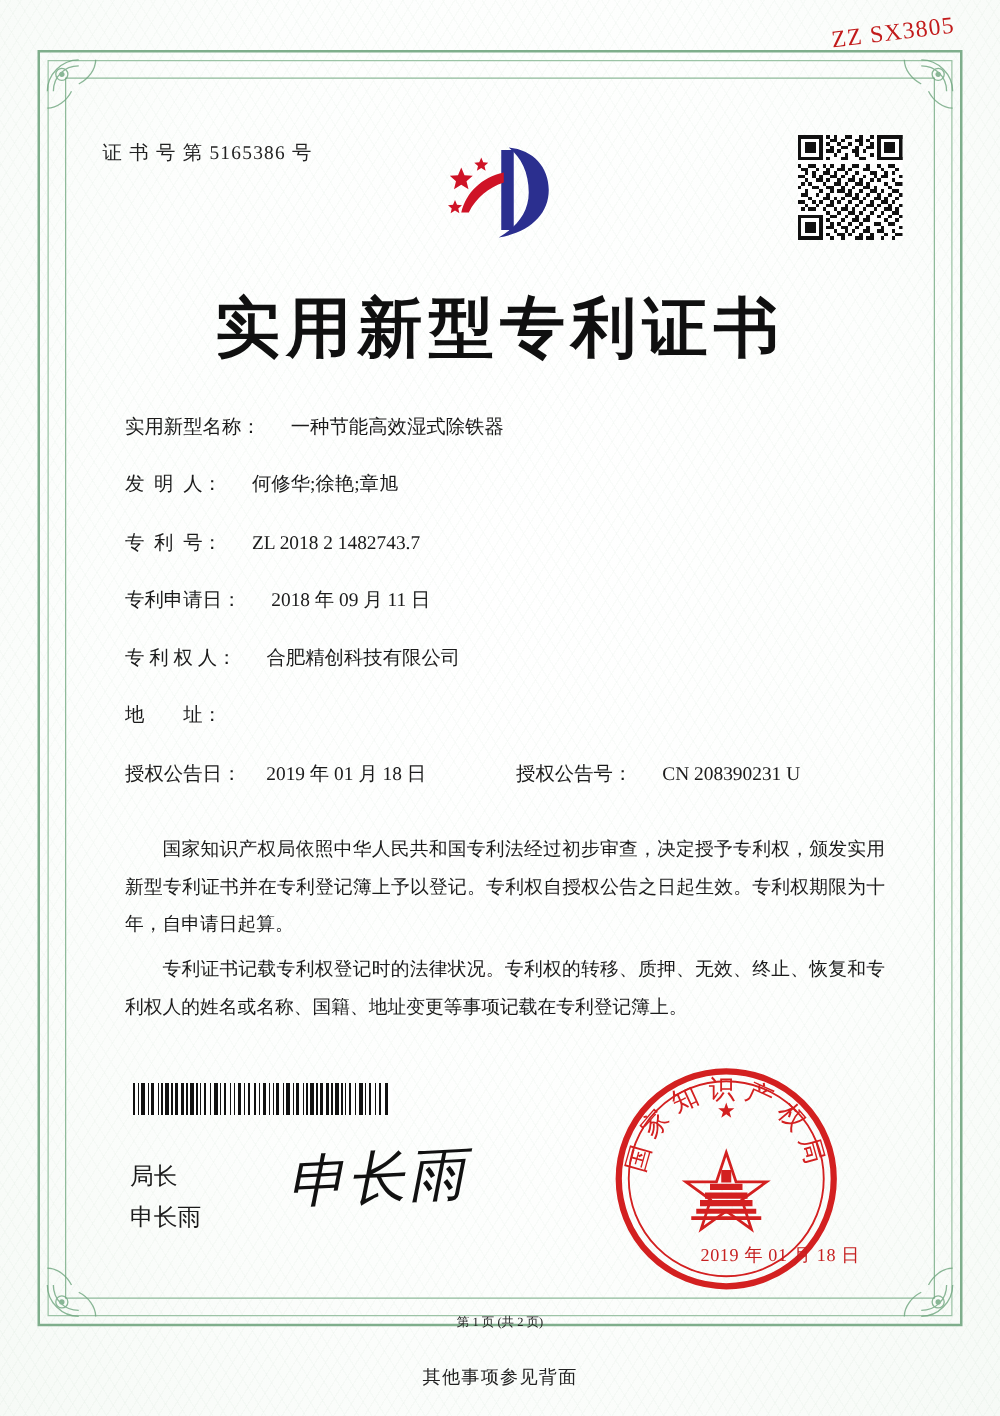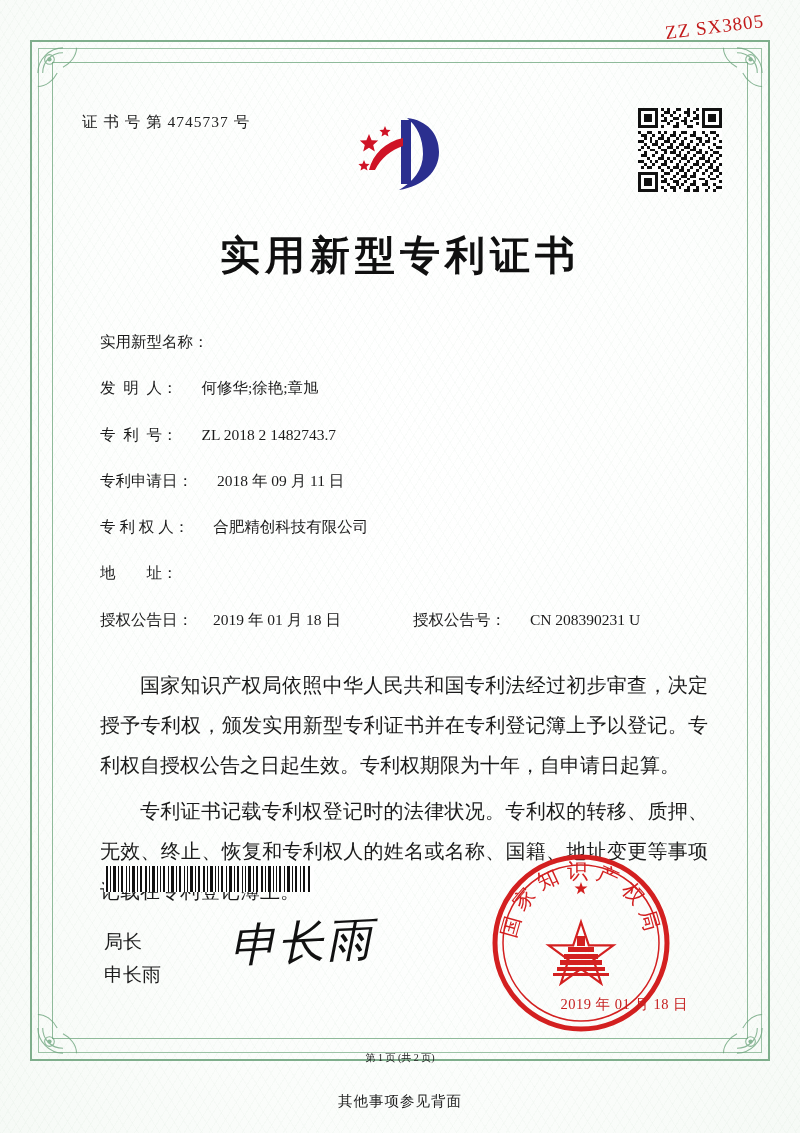--- a/index.html
+++ b/index.html
@@ -101,21 +101,21 @@
     top: 108px;
     width: 130px;
     height: 92px;
   }
 
   .doc-title {
     position: absolute;
     left: 0; right: 0;
     top: 228px;
     text-align: center;
-    font-size: 40px;
+    font-size: 52px;
     font-weight: 700;
     letter-spacing: 5px;
     color: #101010;
     font-family: "DejaVu Serif", "Liberation Serif", serif;
   }
 
   .fields {
     position: absolute;
     left: 100px;
     right: 90px;
@@ -149,21 +149,21 @@
   .row-inline {
     display: flex;
     align-items: flex-end;
   }
 
   .paragraphs {
     position: absolute;
     left: 100px;
     right: 92px;
     top: 665px;
-    font-size: 20px;
+    font-size: 15px;
     line-height: 2.0;
     color: #1b1b1b;
     text-align: justify;
   }
   .paragraphs p {
     margin: 0 0 6px 0;
     text-indent: 2em;
   }
 
   .barcode {
@@ -285,21 +285,21 @@
         <circle cx="16" cy="16" r="5"></circle>
         <circle cx="16" cy="16" r="2.2" fill="#6ea57e" stroke="none"></circle>
         <path d="M4 44 C12 44 20 38 24 30"></path>
         <path d="M44 4 C44 12 38 20 30 24"></path>
       </g>
     </svg>
   </div>
 
   <div class="handwritten-code">ZZ SX3805</div>
 
-  <div class="cert-number">证 书 号 第 4745737 号</div>
+  <div class="cert-number">证 书 号 第 5165386 号</div>
 
   <div class="logo">
     <svg viewBox="0 0 130 92">
       <path d="M72 10 C92 12 104 26 104 44 C104 64 88 78 64 82 C78 74 88 62 88 46 C88 30 82 18 72 10 Z" fill="#2b2f8f"></path>
       <path d="M66 12 L66 76 L76 76 L76 12 Z" fill="#2b2f8f"></path>
       <path d="M40 62 C46 50 56 42 68 38 L68 30 C50 34 38 46 34 62 Z" fill="#cf1326"></path>
       <g fill="#cf1326">
         <polygon points="34,26 36.6,32.2 43.2,32.6 38.2,36.9 39.8,43.4 34,39.8 28.2,43.4 29.8,36.9 24.8,32.6 31.4,32.2"></polygon>
         <polygon points="50,18 51.6,21.8 55.6,22.1 52.6,24.7 53.5,28.6 50,26.4 46.5,28.6 47.4,24.7 44.4,22.1 48.4,21.8"></polygon>
         <polygon points="29,52 30.6,55.8 34.6,56.1 31.6,58.7 32.5,62.6 29,60.4 25.5,62.6 26.4,58.7 23.4,56.1 27.4,55.8"></polygon>
@@ -527,20 +527,21 @@
       </g>
     </svg>
   </div>
 
   <div class="doc-title">实用新型专利证书</div>
 
   <div class="fields">
 
     <div class="field-row">
       <span class="field-label">实用新型名称：</span>
+      <span class="field-value">一种节能高效湿式除铁器</span>
     </div>
 
     <div class="field-row">
       <span class="field-label">发  明  人：</span>
       <span class="field-value">何修华;徐艳;章旭</span>
     </div>
 
     <div class="field-row">
       <span class="field-label">专  利  号：</span>
       <span class="field-value">ZL 2018 2 1482743.7</span>

